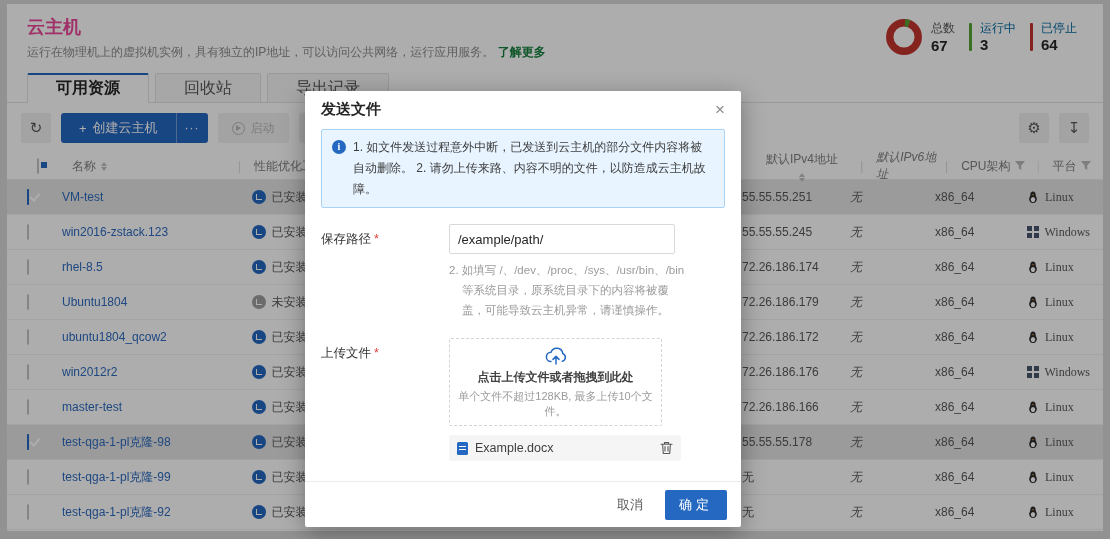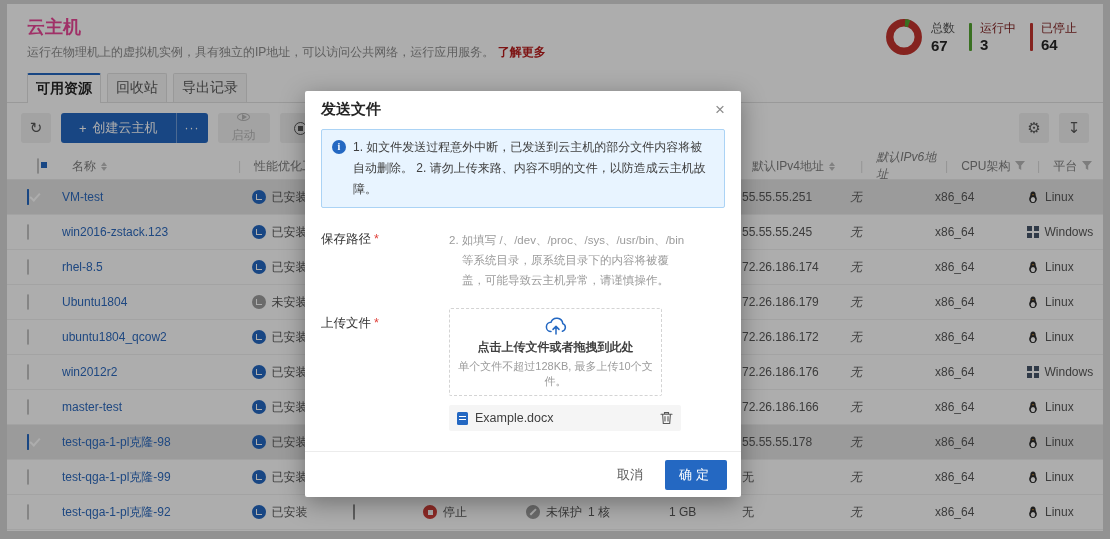--- a/index.html
+++ b/index.html
@@ -4,56 +4,56 @@
 <style>
   * { margin:0; padding:0; box-sizing:border-box; }
   html,body { width:1110px; height:539px; font-family:"Liberation Sans","DejaVu Sans",sans-serif; }
   .frame { position:relative; width:1110px; height:539px; background:#d8d8d8; overflow:hidden; }
   .page { position:absolute; left:7px; top:4px; right:7px; bottom:8px; background:#fff; overflow:hidden; }
 
   
   .page-header { display:flex; justify-content:space-between; align-items:flex-start; padding:10px 20px 0 20px; }
   .ph-title { font-size:18px; font-weight:700; color:#ec4899; line-height:26px; }
   .ph-desc { margin-top:4px; font-size:12px; color:#8c8c8c; line-height:17px; }
-  .ph-desc a { color:#b91c1c; text-decoration:none; font-weight:600; cursor:pointer; }
+  .ph-desc a { color:#15803d; text-decoration:none; font-weight:600; cursor:pointer; }
   .stats { display:flex; align-items:center; gap:14px; padding-top:4px; margin-right:6px; }
   .stat { display:flex; align-items:center; gap:8px; }
   .stat .vbar { width:3px; height:28px; border-radius:1px; }
-  .stat .lbl { font-size:12px; color:#7f1d1d; line-height:16px; }
+  .stat .lbl { font-size:12px; color:#0369a1; line-height:16px; }
   .stat .val { font-size:15px; font-weight:700; color:#262626; line-height:18px; }
 
   
   .tabs { display:flex; gap:6px; padding:0 20px; margin-top:12px; border-bottom:1px solid #e2e2e2; align-items:flex-end; }
-  .tab { height:29px; padding:0 8px; display:flex; align-items:center; font-size:14px; color:#595959;
+  .tab { height:29px; padding:0 28px; display:flex; align-items:center; font-size:16px; color:#595959;
          background:#f7f7f7; border:1px solid #e2e2e2; border-bottom:none; border-radius:2px 2px 0 0; cursor:pointer; }
   .tab.active { background:#fff; color:#262626; font-weight:700; border-top:2px solid #2468c2; position:relative; }
   .tab.active::after { content:""; position:absolute; left:0; right:0; bottom:-1px; height:1px; background:#fff; }
 
   
   .toolbar { height:50px; display:flex; align-items:center; padding:0 14px; gap:10px; }
   .btn { height:30px; display:inline-flex; align-items:center; justify-content:center; font-size:12px; border-radius:3px; cursor:pointer; border:none; background:#f0f0f0; color:#595959; padding:0 14px; gap:6px; }
   .btn.icon-only { width:30px; padding:0; font-size:15px; }
   .btn-create-group { display:inline-flex; }
   .btn-primary { background:#2468c2; color:#fff; border-radius:3px 0 0 3px; padding:0 18px; font-size:13px; }
   .btn-more { background:#2468c2; color:#fff; border-radius:0 3px 3px 0; border-left:1px solid rgba(255,255,255,.35); width:32px; padding:0; letter-spacing:1px; }
-  .btn.disabled { color:#b8b8b8; cursor:default;flex-direction:column; }
+  .btn.disabled { color:#b8b8b8; cursor:default; }
   .toolbar-spacer { flex:1; }
   .circ-ic { width:13px; height:13px; border-radius:50%; border:1px solid currentColor; display:inline-flex; align-items:center; justify-content:center; }
   .circ-ic .tri { width:0; height:0; border-left:5px solid currentColor; border-top:3px solid transparent; border-bottom:3px solid transparent; margin-left:1px; }
   .circ-ic .sq { width:5px; height:5px; background:currentColor; }
 
   
   .thead, .trow { display:flex; align-items:center; }
   .thead { height:27px; font-size:12px; color:#808080; border-bottom:1px solid #ececec;padding-left:10px; }
   .trow { height:35px; font-size:12px; color:#595959; border-bottom:1px solid #f1f1f1; cursor:default; }
   .trow.sel { background:#e5e5e5; }
   .c-cb{width:55px;padding-left:20px;} .c-name{width:140px;} .c-tool{width:145px;padding-left:10px;justify-content:center;}
   .c-console{width:60px;padding-left:6px;} .c-state{width:105px;padding-left:16px;} .c-prot{width:70px;padding-left:14px;}
-  .c-cpu{width:75px;padding-left:6px;} .c-mem{width:85px;padding-left:12px;} .c-ip4{width:100px;}
-  .c-ip6{width:85px;padding-left:8px;font-style:italic;} .c-arch{width:90px;padding-left:8px;} .c-plat{flex:1;padding-left:10px;}
+  .c-cpu{width:75px;padding-left:6px;} .c-mem{width:85px;padding-left:12px;} .c-ip4{width:100px;flex-direction:column;}
+  .c-ip6{width:85px;padding-left:8px;font-style:italic;} .c-arch{width:90px;padding-left:8px;} .c-plat{flex:1;padding-left:10px;font-family:Liberation Serif, serif;}
   .hcell { display:flex; align-items:center; gap:5px; }
   .sep { color:#dcdcdc; margin-right:8px; }
   .name-link { color:#2e6bbf; cursor:pointer; }
   .cell-ic-text { display:flex; align-items:center; gap:6px; }
 
   .cb { width:14px; height:14px; border:1px solid #c4c4c4; border-radius:2px; background:#fff; position:relative; cursor:pointer; }
   .cb.on { background:#2468c2; border-color:#2468c2; }
   .cb.on::after { content:""; position:absolute; left:4px; top:1px; width:4px; height:8px; border-right:2px solid #fff; border-bottom:2px solid #fff; transform:rotate(42deg); }
   .cb.ind::after { content:""; position:absolute; left:3px; top:3px; width:6px; height:6px; background:#2468c2; }
 
@@ -584,20 +584,21 @@
     <div class="m-alert">
       <span class="info-ic">i</span>
       <span>1. 如文件发送过程意外中断，已发送到云主机的部分文件内容将被自动删除。 2. 请勿上传来路、内容不明的文件，以防造成云主机故障。</span>
     </div>
     <div class="m-body">
       <div class="form-row">
         <div class="f-label">
           <span>保存路径</span><span class="req">*</span>
         </div>
         <div class="f-ctrl">
+          <input class="txt-input" type="text" value="/example/path/" style="">
           <div class="hints">
             <div>2. 如填写 /、/dev、/proc、/sys、/usr/bin、/bin 等系统目录，原系统目录下的内容将被覆盖，可能导致云主机异常，请谨慎操作。</div>
           </div>
         </div>
       </div>
       <div class="form-row">
         <div class="f-label">
           <span>上传文件</span><span class="req">*</span>
         </div>
         <div class="f-ctrl">

